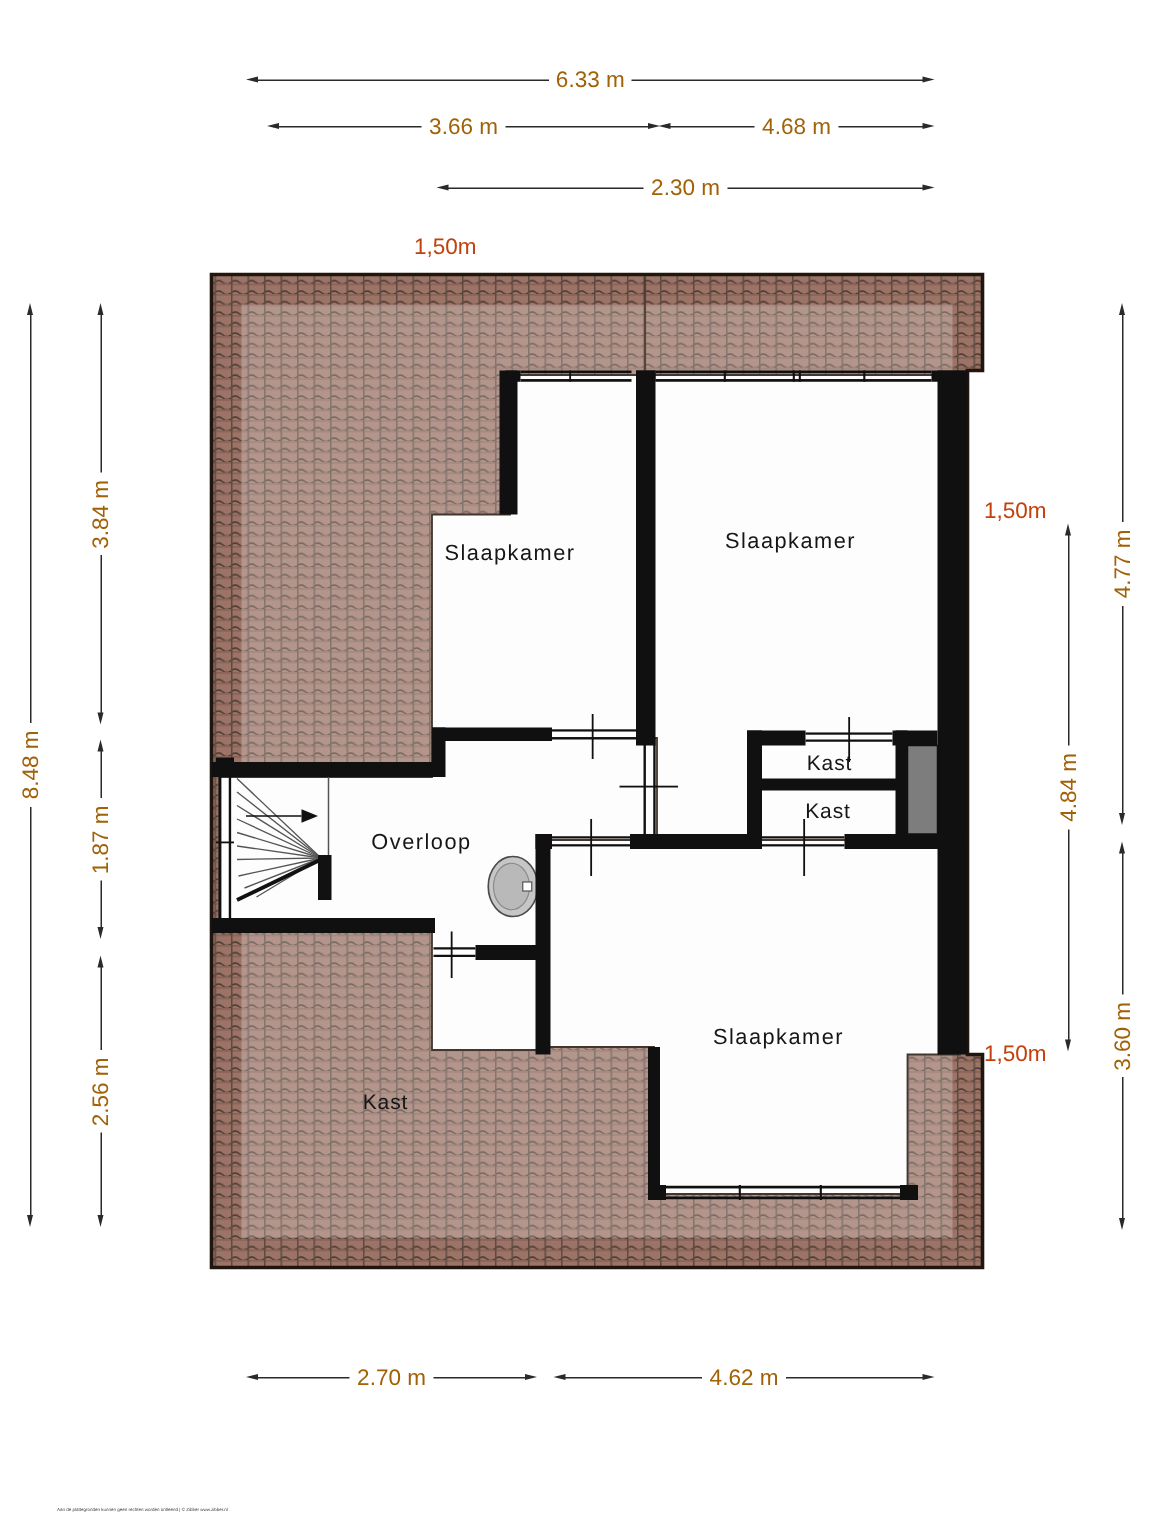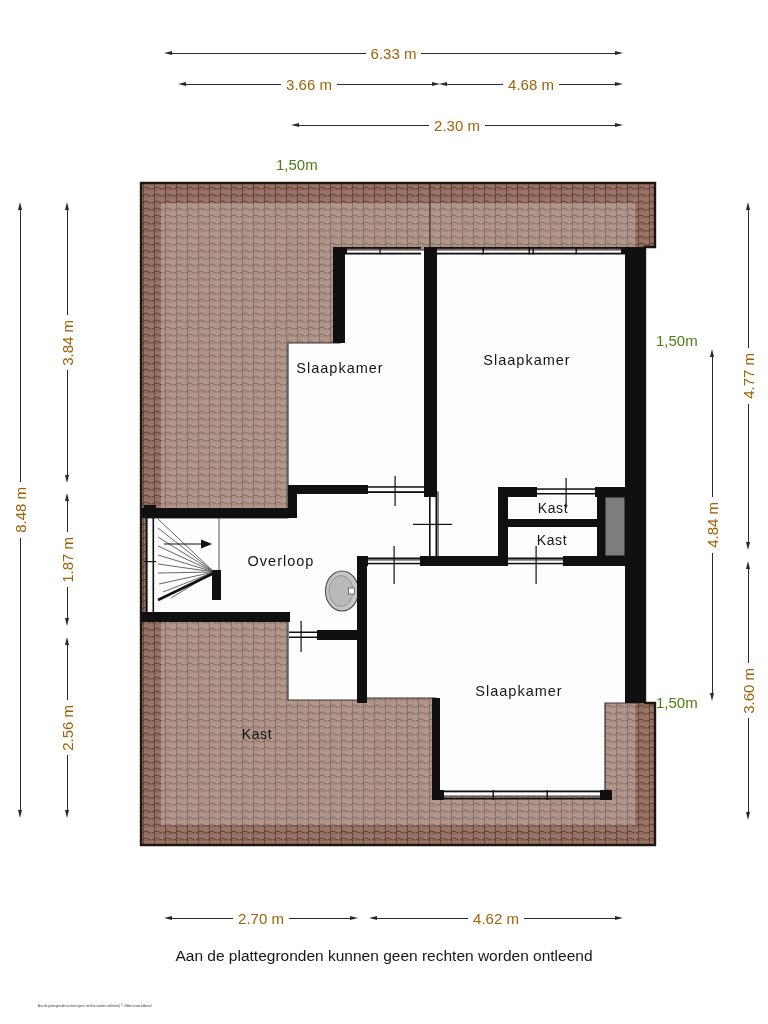--- a/index.html
+++ b/index.html
@@ -14,21 +14,21 @@
   .dim .lbl{flex:0 0 auto;padding:0 5px;white-space:nowrap;line-height:1;}
   .ah{flex:0 0 auto;width:0;height:0;}
   .ah.l{border:2.5px solid transparent;border-right:8px solid #2a2a2a;margin-right:-1px;}
   .ah.r{border:2.5px solid transparent;border-left:8px solid #2a2a2a;margin-left:-1px;}
   .dim.v{flex-direction:column;width:10px;}
   .dim.v .ln{width:1px;height:auto;flex:1 1 auto;background:#2a2a2a;}
   .dim.v .lbl{writing-mode:vertical-rl;transform:rotate(180deg);padding:5px 0;}
   .ah.u{border:2.5px solid transparent;border-bottom:8px solid #2a2a2a;margin-bottom:-1px;}
   .ah.d{border:2.5px solid transparent;border-top:8px solid #2a2a2a;margin-top:-1px;}
 
-  .plain-label{position:absolute;font-size:15px;color:#4d7c0f;white-space:nowrap;line-height:1;}
+  .plain-label{position:absolute;font-size:15px;color:#c2410c;white-space:nowrap;line-height:1;}
   .footer-line{position:absolute;left:0;width:768px;text-align:center;font-size:15.5px;color:#161616;line-height:1.15;}
   .micro{position:absolute;font-size:3px;color:#3a3a3a;white-space:nowrap;line-height:1;}
 
   svg text.room{font-family:"Liberation Sans",sans-serif;font-size:14.5px;letter-spacing:1px;fill:#161616;text-anchor:middle;}
   svg text.room.small{font-size:14px;letter-spacing:0.6px;}
 </style>
 </head>
 <body>
 
 <div class="page">
@@ -275,16 +275,15 @@
       <span class="ah r"></span>
   </div>
   <div class="dim h" style="left:367px;top:913px;width:258px">
     <span class="ah l"></span>
       <span class="ln"></span>
     <span class="lbl">4.62 m</span>
     <span class="ln"></span>
       <span class="ah r"></span>
   </div>
 
-  <div class="footer-line" style="top:947px">Aan de plattegronden kunnen geen rechten worden ontleend</div>
   <div class="micro" style="left:38px;top:1005px">Aan de plattegronden kunnen geen rechten worden ontleend | © Zibber www.zibber.nl</div>
 
 </div>
 
 </body></html>

